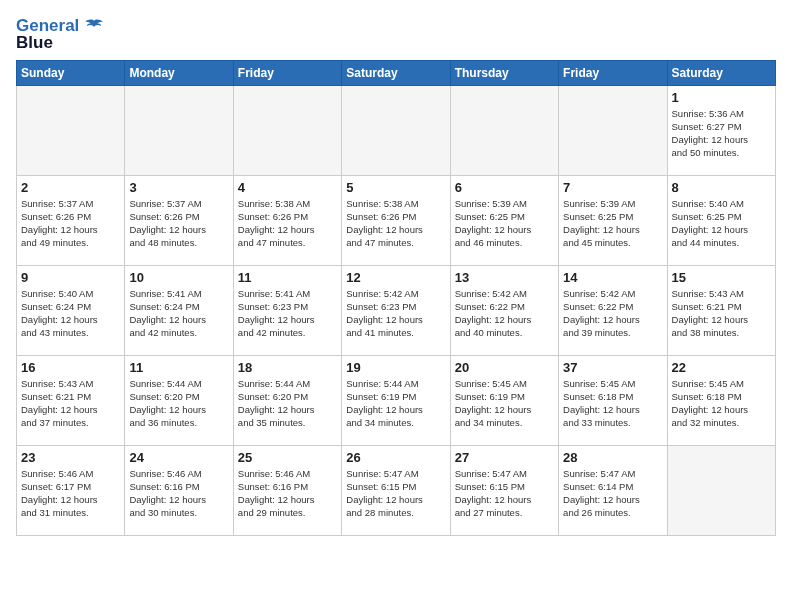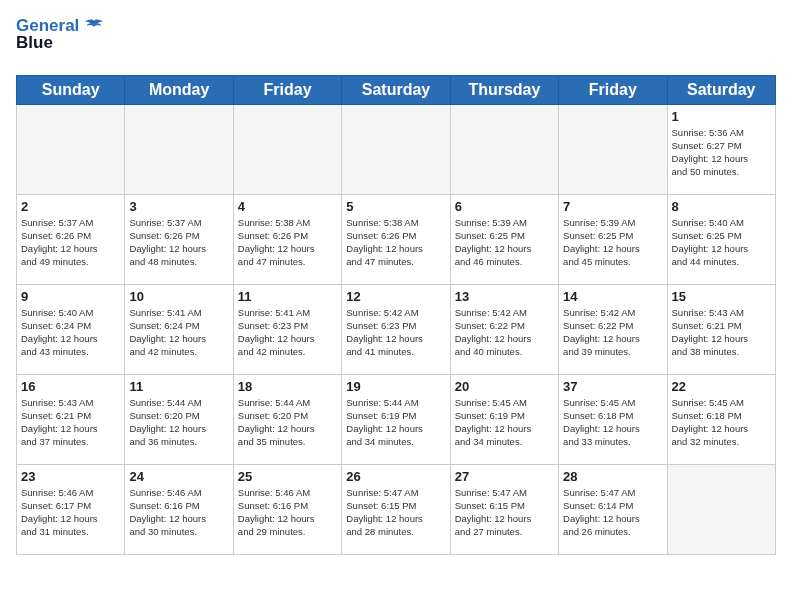--- a/index.html
+++ b/index.html
@@ -11,23 +11,23 @@
       padding: 16px;
     }
     .calendar {
       width: 100%;
       border-collapse: collapse;
       font-size: 10.5px;
     }
     .calendar th {
       background: #2a6db5;
       color: #fff;
-      padding: 5px 16px;
-      text-align: center;
-      font-size: 16px;
+      padding: 5px 4px;
+      text-align: left;
+      font-size: 12px;
       border: 1px solid #1a5da0;
     }
     .calendar td {
       border: 1px solid #ccc;
       vertical-align: top;
       padding: 4px;
       height: 90px;
       width: 108px;
       background: #fff;
     }
@@ -42,21 +42,21 @@
     }
     .day-info {
       font-size: 9.5px;
       color: #333;
       line-height: 1.4;
     }
   </style>
 </head>
 <body>
 
-<div style="display:flex; justify-content:space-between; align-items:flex-start; margin-bottom:22px;">
+<div style="display:flex; justify-content:space-between; align-items:flex-start; margin-bottom:7px;">
   <div>
     <div style="display:flex; align-items:center;">
       <div style="font-size:17px; font-weight:bold; color:#2a6db5; line-height:1.15;">
         <span>General</span>
         <svg width="18" height="16" viewBox="0 0 18 16" style="vertical-align:middle; margin-left:1px;">
           <path d="M9 2 C10 0, 15 0, 18 3 C15 2, 13 4, 12 5 C14 4, 16 5, 16 7 C13 5, 10 6, 9 8 C8 6, 5 5, 2 7 C2 5, 4 4, 6 5 C5 4, 3 2, 0 3 C3 0, 8 0, 9 2Z" fill="#2a6db5"></path>
         </svg>
       </div>
     </div>
     <div style="font-size:17px; font-weight:bold; color:#0f172a; margin-top:-3px;">

